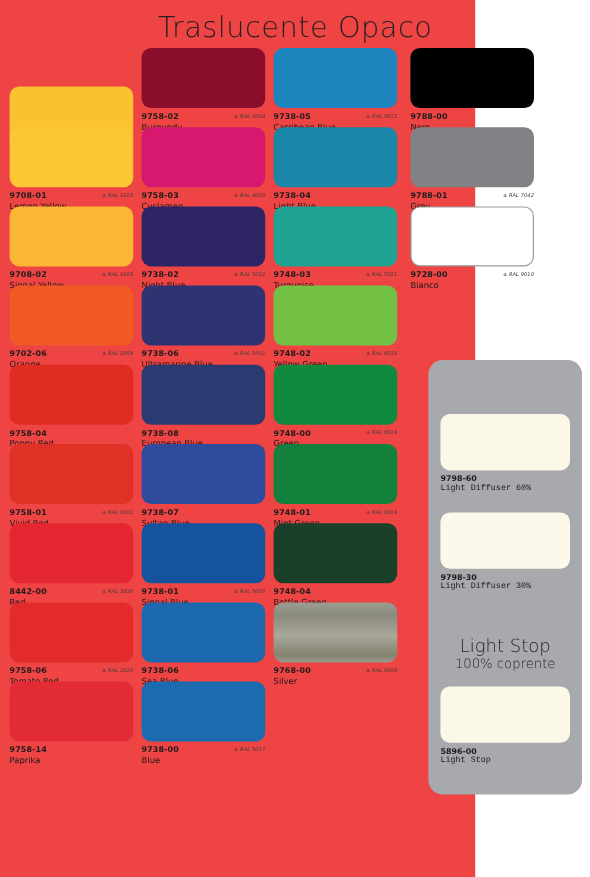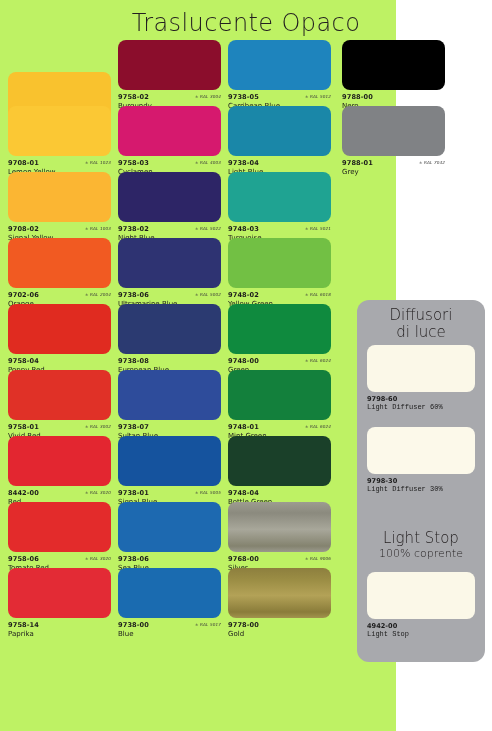--- a/index.html
+++ b/index.html
@@ -2,21 +2,21 @@
 <html><head>
 <meta charset="utf-8">
 <style>
   * { box-sizing: border-box; margin: 0; padding: 0; }
   html, body {
     width: 492px; height: 731px;
     background: #ffffff;
     font-family: "Liberation Sans", sans-serif;
     overflow: hidden;
   }
-  #page { position: relative; width: 396px; height: 731px; background: #bef264; }
+  #page { position: relative; width: 396px; height: 731px; background: #ef4444; }
 
   #title {
     position: absolute; left: 0; top: 9px; width: 492px;
     text-align: center;
     font-size: 24px;
     font-weight: 300;
     letter-spacing: 0.4px;
     color: #231f20;
     font-family: "DejaVu Sans", sans-serif;
   }
@@ -280,61 +280,58 @@
         </div>
       </div>
       <div class="cell" style="left: 228px; top: 502px;">
         <div class="chip" style="background: linear-gradient(rgb(157, 156, 144) 0%, rgb(139, 138, 126) 22%, rgb(168, 167, 154) 55%, rgb(132, 131, 111) 88%, rgb(154, 153, 140) 100%);"></div>
         <div class="lbl">
           <div class="code">9768-00</div>
           <div class="ral">± RAL 9006</div>
           <div class="nm">Silver</div>
         </div>
       </div>
-      <div class="cell" style="left: 228px; top: 568px;">
-        <div class="chip" style="background: linear-gradient(rgb(141, 127, 62) 0%, rgb(156, 142, 69) 25%, rgb(179, 162, 87) 55%, rgb(138, 124, 58) 88%, rgb(162, 148, 77) 100%);"></div>
-        <div class="lbl">
-          <div class="code">9778-00</div>
-          <div class="nm">Gold</div>
-        </div>
-      </div>
       <div class="cell" style="left: 342px; top: 40px;">
         <div class="chip" style="background: rgb(0, 0, 0);"></div>
         <div class="lbl">
           <div class="code">9788-00</div>
           <div class="nm">Nero</div>
         </div>
       </div>
       <div class="cell" style="left: 342px; top: 106px;">
         <div class="chip" style="background: rgb(128, 130, 133);"></div>
         <div class="lbl">
           <div class="code">9788-01</div>
           <div class="ral">± RAL 7042</div>
           <div class="nm">Grey</div>
         </div>
       </div>
+      <div class="cell" style="left: 342px; top: 172px;">
+        <div class="chip outline"></div>
+        <div class="lbl">
+          <div class="code">9728-00</div>
+          <div class="ral">± RAL 9010</div>
+          <div class="nm">Bianco</div>
+        </div>
+      </div>
     </div>
 
   <div id="panel">
-    <div class="panel-h" id="diff-title">
-      <div>Diffusori</div>
-      <div>di luce</div>
-    </div>
     <div class="panel-h" id="ls-title">Light Stop</div>
     <div class="panel-h" id="ls-sub">100% coprente</div>
   <div class="pchip" style="top: 45px; background: rgb(251, 248, 232);"></div>
       <div class="plbl" style="top: 95px;">
         <div class="pcode">9798-60</div>
         <div class="pnm">Light Diffuser 60%</div>
       </div>
       <div class="pchip" style="top: 127px; background: rgb(252, 249, 234);"></div>
       <div class="plbl" style="top: 177px;">
         <div class="pcode">9798-30</div>
         <div class="pnm">Light Diffuser 30%</div>
       </div>
       <div class="pchip" style="top: 272px; background: rgb(251, 248, 232);"></div>
       <div class="plbl" style="top: 322px;">
-        <div class="pcode">4942-00</div>
+        <div class="pcode">5896-00</div>
         <div class="pnm">Light Stop</div>
       </div>
     </div>
 
 </div>
 
 </body></html>

